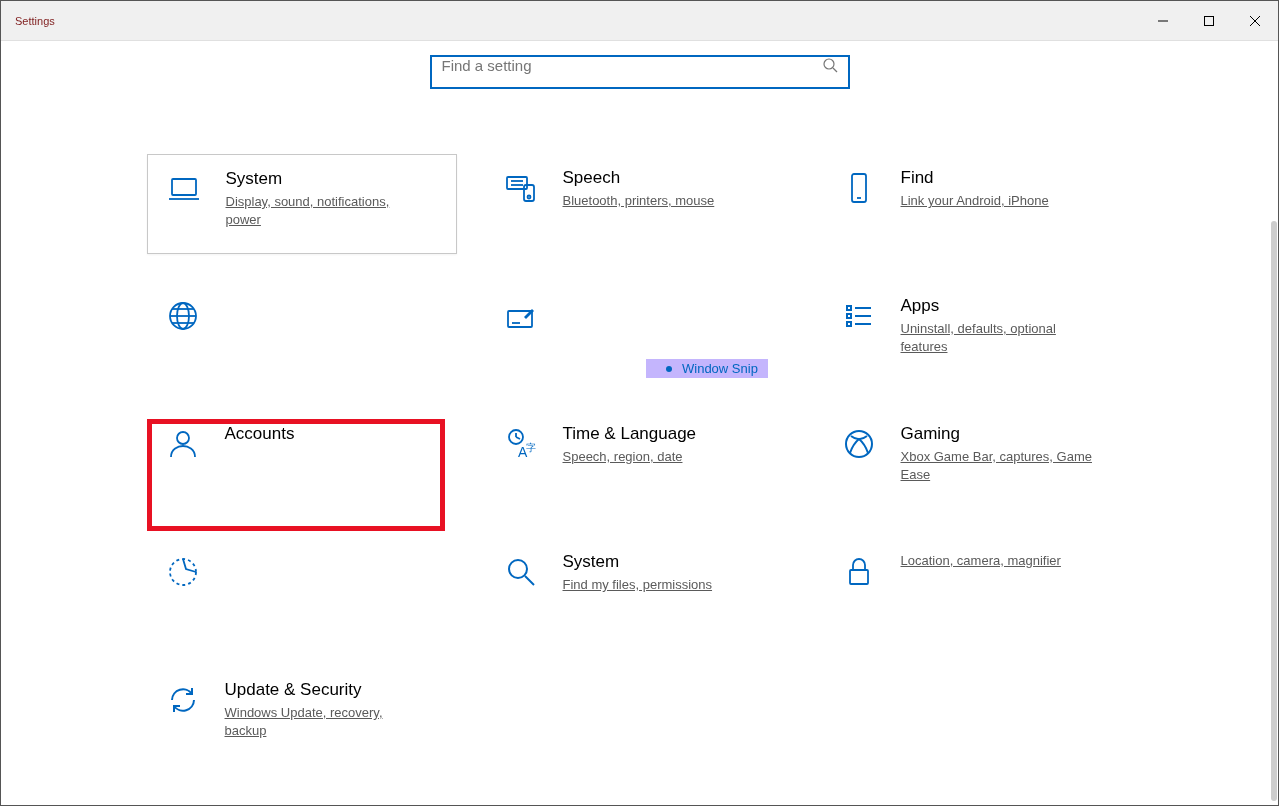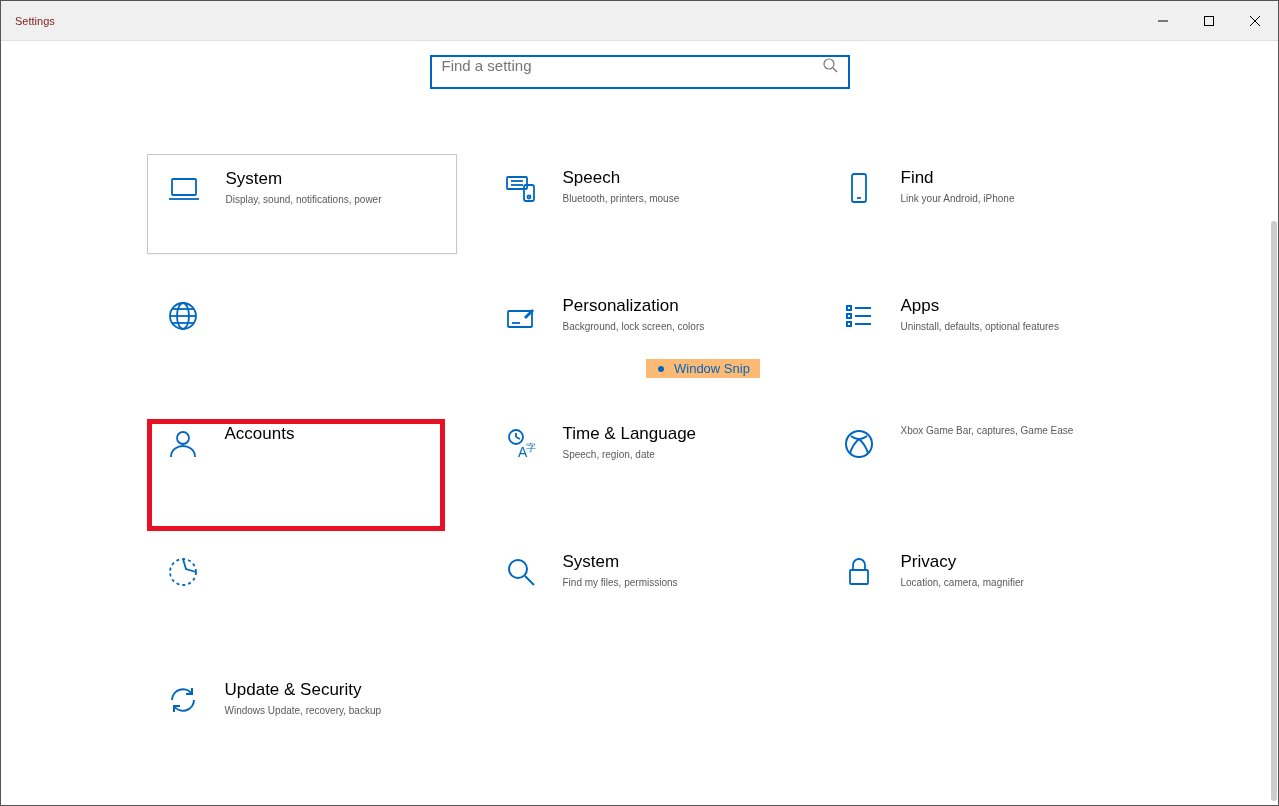--- a/index.html
+++ b/index.html
@@ -75,33 +75,33 @@
   .tile .icon {
     width: 40px; height: 40px;
     margin-right: 22px;
     flex-shrink: 0;
     display: flex; align-items: center; justify-content: center;
     color: #0067c0;
   }
   .tile .icon svg { width: 34px; height: 34px; }
   .tile .texts { flex: 1; padding-top: 0px; }
   .tile .title { font-size: 17px; color: #000; margin-bottom: 4px; font-weight: 400;}
-  .tile .desc { font-size: 10px; color: #5a5a5a; line-height: 1.4; max-width: 200px;}
+  .tile .desc { font-size: 13px; color: #5a5a5a; line-height: 1.4; max-width: 200px; text-decoration: underline;}
 
   .highlight-red {
     position: absolute;
     border: 5px solid #e81123;
     pointer-events: none;
   }
   .snip-overlay {
     position: absolute;
-    background: #fdba74;
+    background: #c4b5fd;
     color: #0067c0;
     font-size: 13px;
-    padding: 2px 10px 2px 12px;
+    padding: 2px 10px 2px 20px;
     display: flex;
     align-items: center;
     gap: 10px;
   }
   .snip-dot {
     width: 6px; height: 6px; border-radius: 50%; background:#0067c0;
   }
   .scrollbar {
     position:absolute; right:1px; top:220px; width:6px; height:580px;
     background:#cdcdcd; border-radius:3px;
@@ -201,24 +201,20 @@
   </div>
 
   <div class="tile">
     <span class="icon">
       <svg viewBox="0 0 34 34" fill="none" stroke="currentColor" stroke-width="1.8">
           <rect x="4" y="12" width="24" height="16" rx="1"></rect>
           <path d="M20 18 L28 10 L30 12 L22 20 Z" fill="currentColor" stroke="none"></path>
           <line x1="8" y1="24" x2="16" y2="24"></line>
         </svg>
     </span>
-    <div class="texts">
-      <div class="title">Personalization</div>
-      <div class="desc">Background, lock screen, colors</div>
-    </div>
   </div>
 
   <div class="tile">
     <span class="icon">
       <svg viewBox="0 0 34 34" fill="none" stroke="currentColor" stroke-width="2">
           <rect x="5" y="7" width="4" height="4"></rect>
           <rect x="5" y="15" width="4" height="4"></rect>
           <rect x="5" y="23" width="4" height="4"></rect>
           <line x1="13" y1="9" x2="29" y2="9"></line>
           <line x1="13" y1="17" x2="29" y2="17"></line>
@@ -261,20 +257,21 @@
 
   <div class="tile">
     <span class="icon">
       <svg viewBox="0 0 34 34" fill="none" stroke="currentColor" stroke-width="2">
           <circle cx="17" cy="17" r="13"></circle>
           <path d="M9 9 C14 13 20 13 25 9"></path>
           <path d="M8 26 C11 17 17 12 17 12 C17 12 23 17 26 26"></path>
         </svg>
     </span>
     <div class="texts">
+      <div class="title">Gaming</div>
       <div class="desc">Xbox Game Bar, captures, Game Ease</div>
     </div>
   </div>
 
   <div class="tile">
     <span class="icon">
       <svg viewBox="0 0 34 34" fill="none" stroke="currentColor" stroke-width="1.8" stroke-dasharray="3 3">
           <circle cx="17" cy="17" r="13"></circle>
           <path d="M17 4 L20 14 L30 17" stroke-dasharray="0"></path>
         </svg>
@@ -295,21 +292,20 @@
   </div>
 
   <div class="tile">
     <span class="icon">
       <svg viewBox="0 0 34 34" fill="none" stroke="currentColor" stroke-width="1.8">
           <rect x="8" y="15" width="18" height="14" rx="1"></rect>
           <path d="M11 15 V10 a6 6 0 0 1 12 0 V15"></path>
         </svg>
     </span>
     <div class="texts">
-      <div class="title">Privacy</div>
       <div class="desc">Location, camera, magnifier</div>
     </div>
   </div>
 
   <div class="tile">
     <span class="icon">
       <svg viewBox="0 0 34 34" fill="none" stroke="currentColor" stroke-width="2">
           <path d="M6 17 a11 11 0 0 1 20 -6"></path>
           <polyline points="26,5 26,11 20,11"></polyline>
           <path d="M28 17 a11 11 0 0 1 -20 6"></path>

